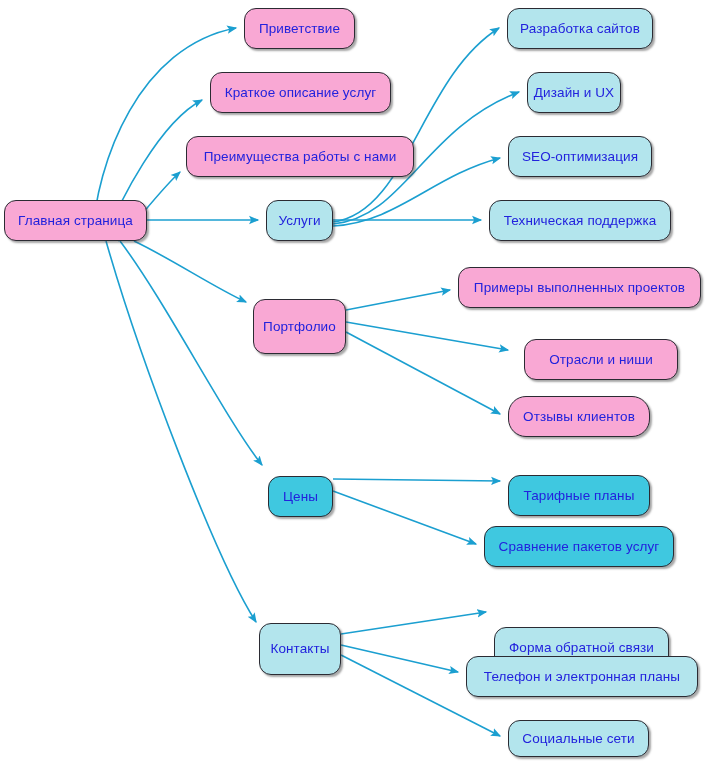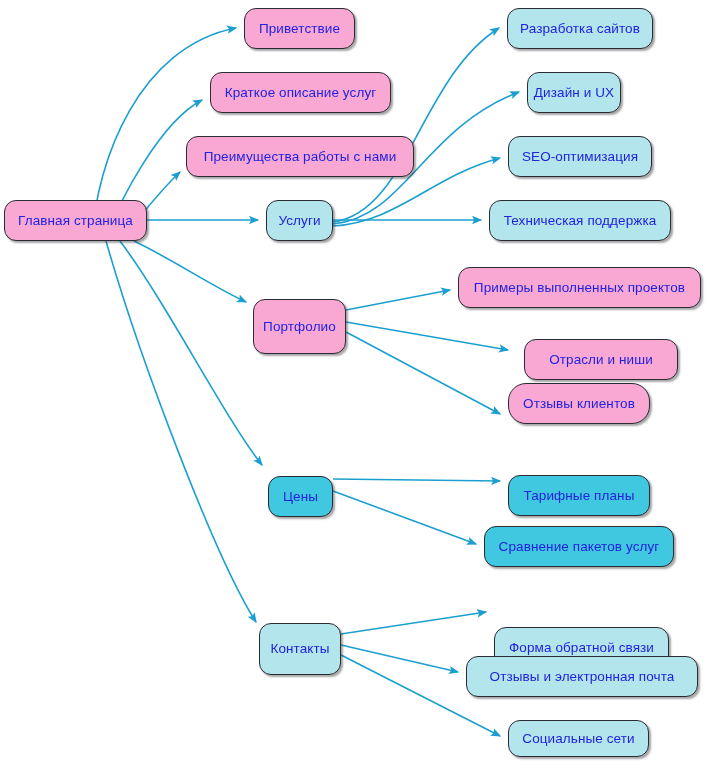--- a/index.html
+++ b/index.html
@@ -107,38 +107,38 @@
       </div>
       <div class="node fill-pink" style="left: 253px; top: 299px; width: 93px; height: 55px;">
         <span>Портфолио</span>
       </div>
       <div class="node fill-pink" style="left: 458px; top: 267px; width: 243px; height: 41px;">
         <span>Примеры выполненных проектов</span>
       </div>
       <div class="node fill-pink" style="left: 524px; top: 331px; width: 154px; height: 41px; margin-top: 8px;">
         <span>Отрасли и ниши</span>
       </div>
-      <div class="node fill-pink" style="left: 508px; top: 383px; width: 142px; height: 41px; border-radius: 18px;">
+      <div class="node fill-pink" style="left: 508px; top: 396px; width: 142px; height: 41px; border-radius: 18px;">
         <span>Отзывы клиентов</span>
       </div>
       <div class="node fill-teal" style="left: 268px; top: 461px; width: 65px; height: 41px; margin-top: 15px;">
         <span>Цены</span>
       </div>
       <div class="node fill-teal" style="left: 508px; top: 475px; width: 142px; height: 41px;">
         <span>Тарифные планы</span>
       </div>
       <div class="node fill-teal" style="left: 484px; top: 526px; width: 190px; height: 41px;">
         <span>Сравнение пакетов услуг</span>
       </div>
       <div class="node fill-cyan" style="left: 259px; top: 623px; width: 82px; height: 52px;">
         <span>Контакты</span>
       </div>
       <div class="node fill-cyan" style="left: 494px; top: 591px; width: 175px; height: 41px; margin-top: 36px;">
         <span>Форма обратной связи</span>
       </div>
       <div class="node fill-cyan" style="left: 466px; top: 656px; width: 232px; height: 41px;">
-        <span>Отзывы и электронная почта</span>
+        <span>Телефон и электронная планы</span>
       </div>
       <div class="node fill-cyan" style="left: 508px; top: 720px; width: 141px; height: 37px;">
         <span>Социальные сети</span>
       </div>
     </div>
 </div>
 
 </body></html>

